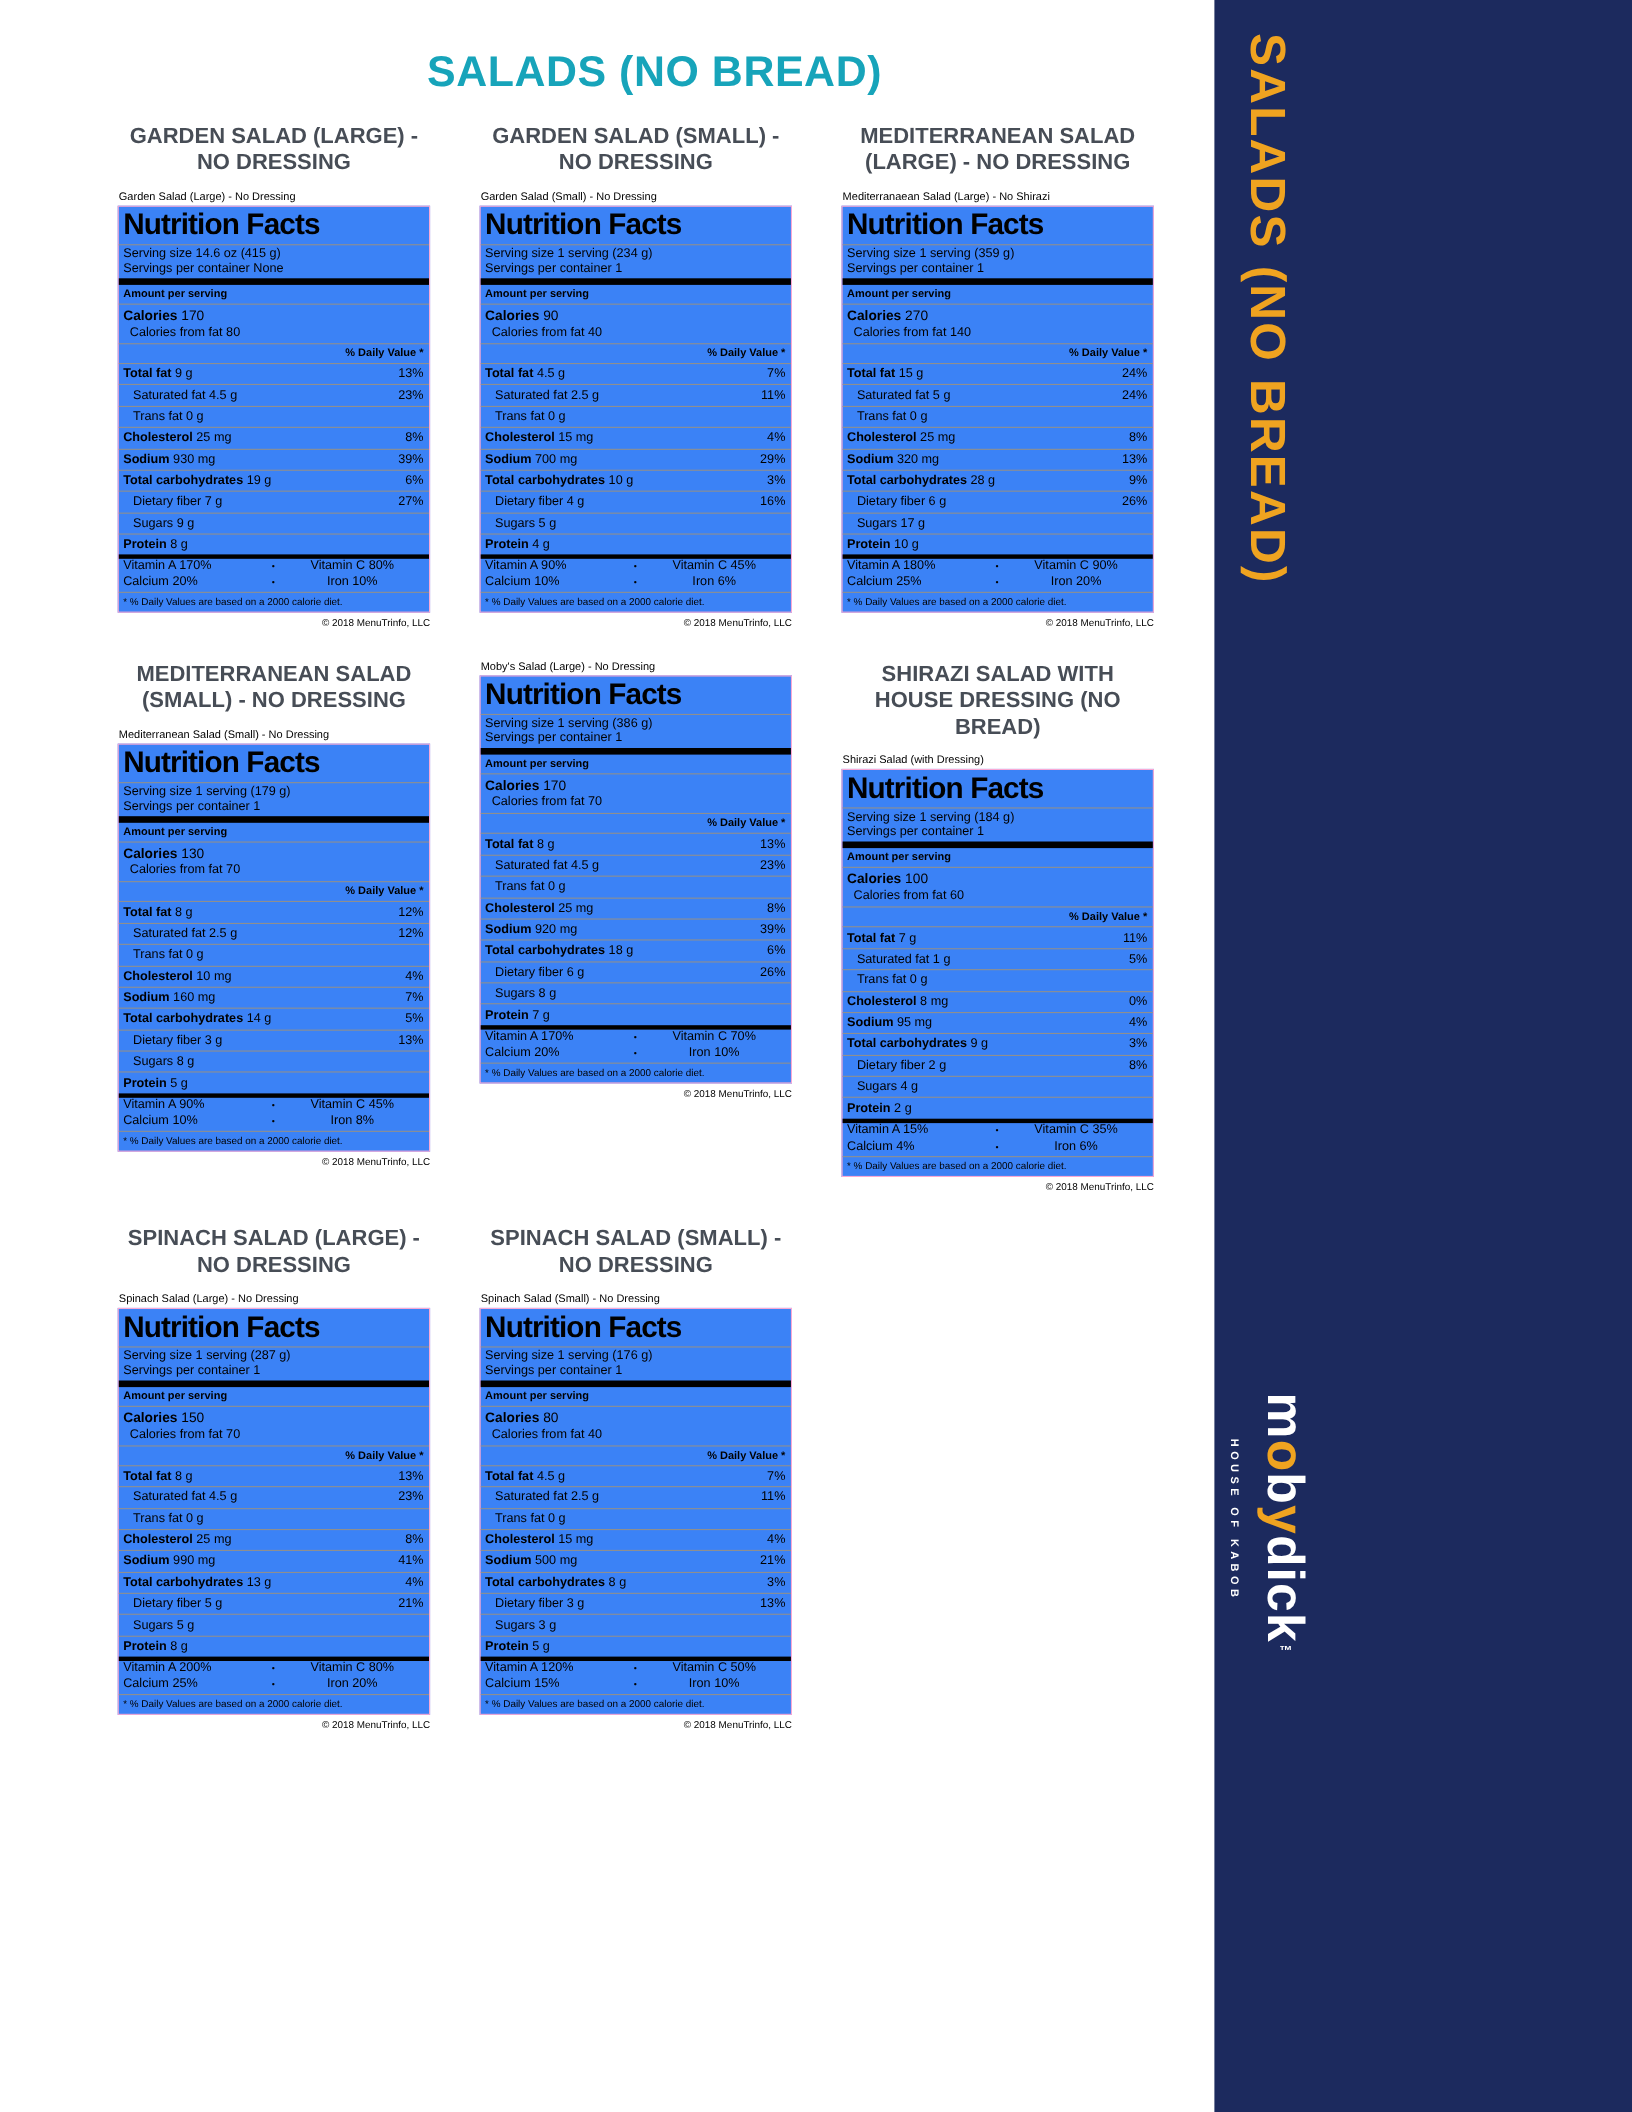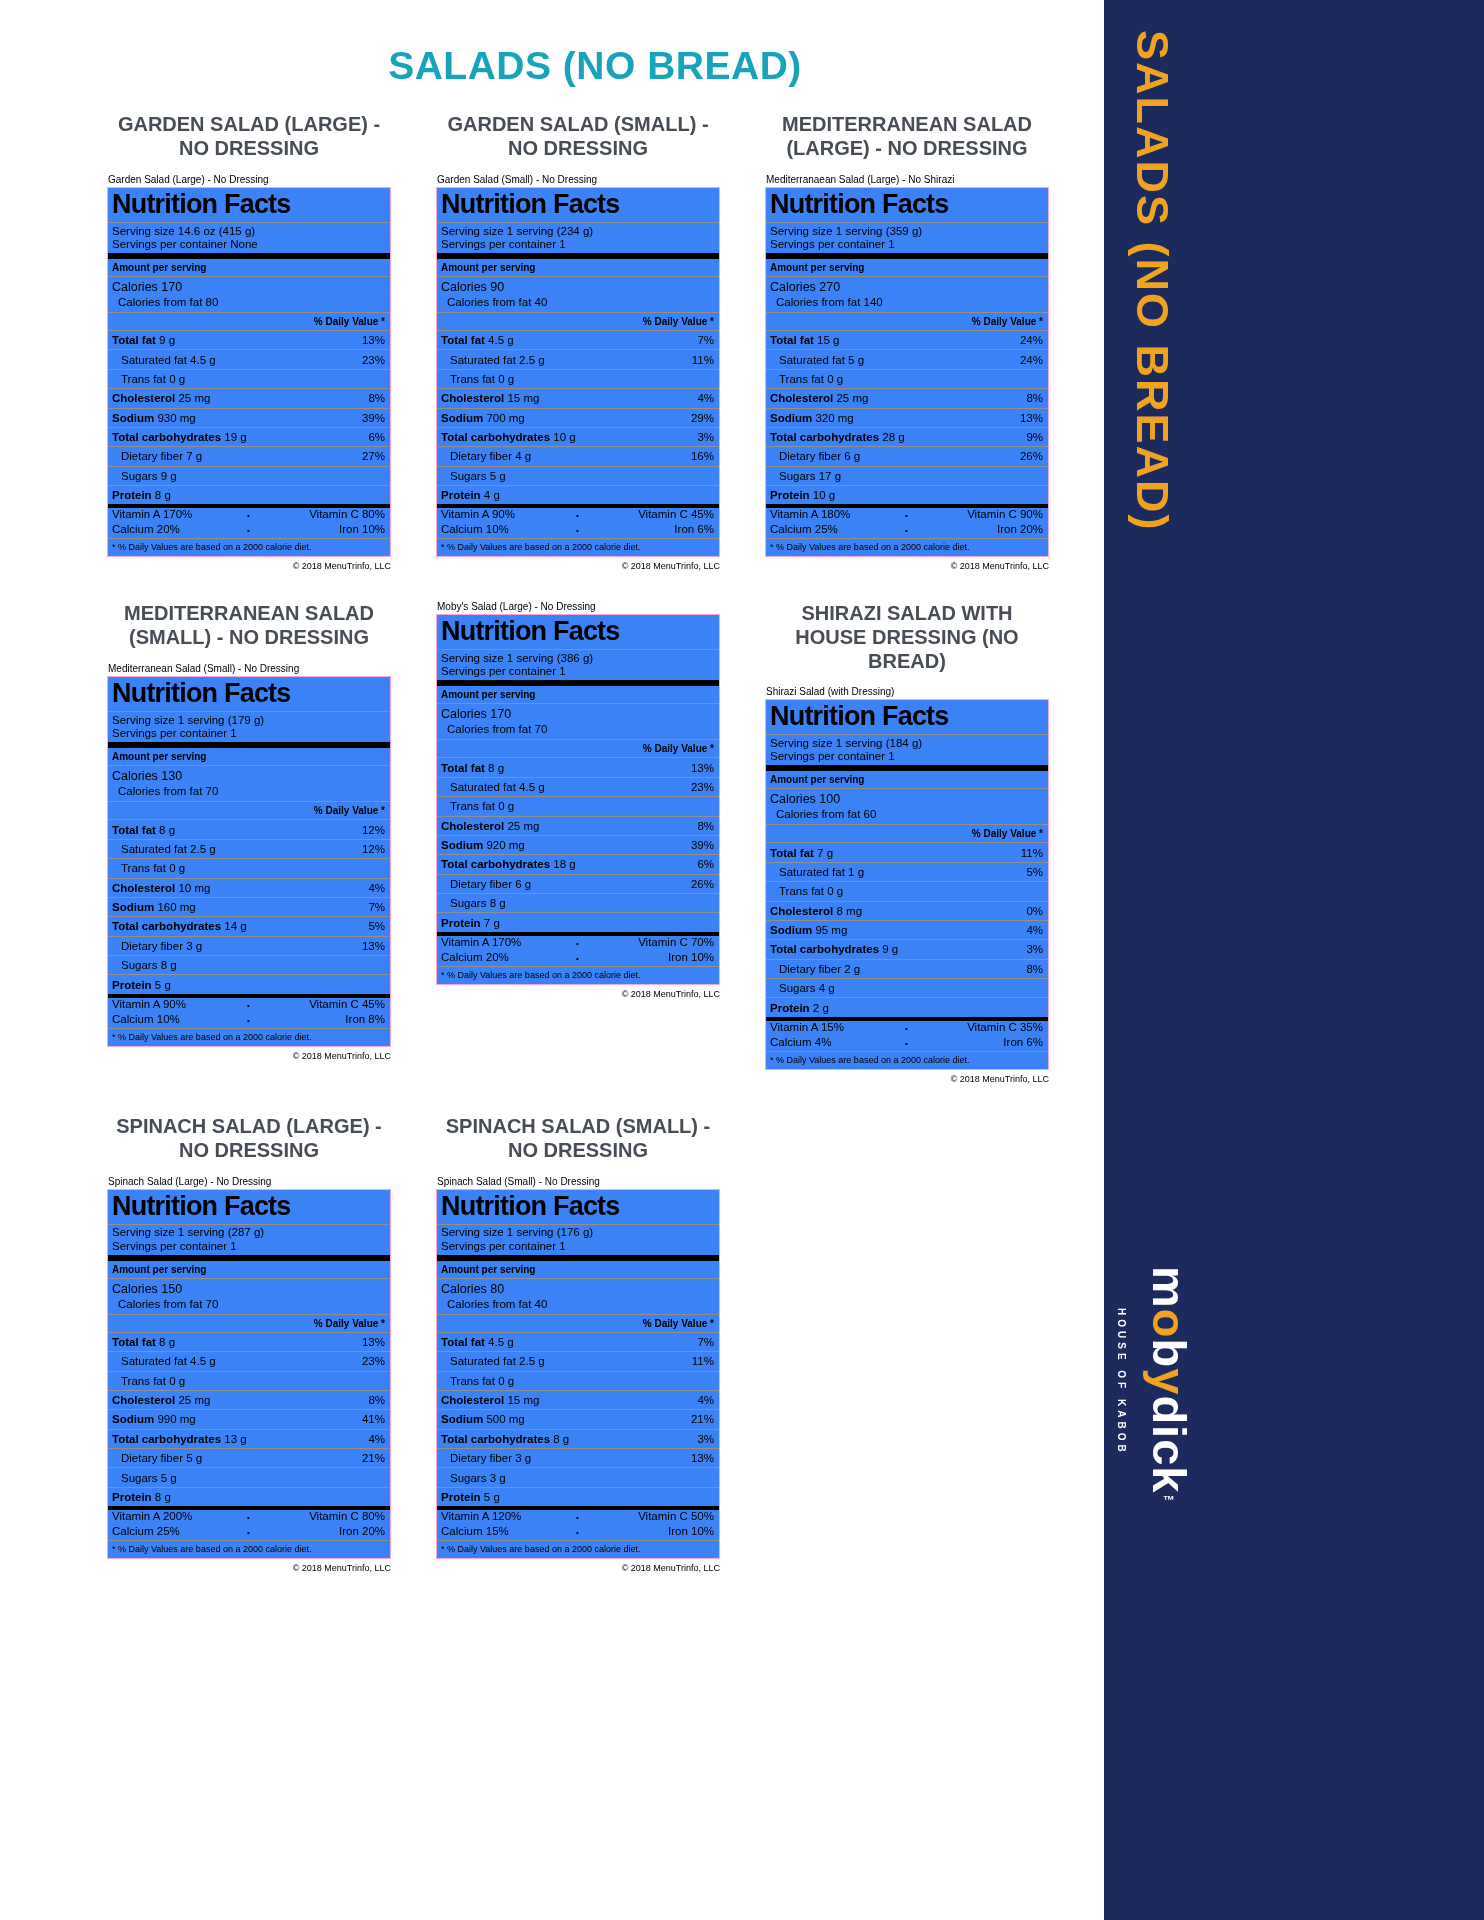--- a/index.html
+++ b/index.html
@@ -12,33 +12,33 @@
 
   .card-title{min-height:49px;text-align:center;font-size:20px;line-height:1.2;font-weight:700;color:var(--card-title,#474d56);margin-bottom:13px;}
   .card-subtitle{font-size:10px;margin:0 0 2px 1px;}
 
   .nf-box{border:1px solid #f9a8d4;background:#3b82f6;}
   .nf-title{font-size:27px;font-weight:800;letter-spacing:-0.8px;padding:1px 4px 2px;border-bottom:1px solid #8f8f8f;}
   .nf-serving{font-size:11.5px;padding:1.5px 4px 0;}
   .nf-bar{height:6px;background:#000;margin-top:3px;}
   .nf-amount{font-size:10px;font-weight:700;padding:3px 4px 3px;border-bottom:1px solid #8f8f8f;}
   .nf-calories{font-size:12.5px;padding:3px 4px 0;}
-  .nf-calories .cl{font-weight:400;}
+  .nf-calories .cl{font-weight:700;}
   .nf-calfat{font-size:11.5px;padding:2px 4px 4px 10px;}
   .nf-dv{border-top:1px solid #8f8f8f;border-bottom:1px solid #8f8f8f;text-align:right;font-weight:700;font-size:10px;padding:3px 5px;}
   .nf-row{display:flex;justify-content:space-between;align-items:baseline;font-size:11.5px;padding:3.2px 5px 3.2px 4px;border-bottom:1px solid #8f8f8f;}
   .nf-rows .nf-row:last-child{border-bottom:none;}
   .nf-row.indent{padding-left:13px;}
   .nf-row.bold .rlabel{font-weight:700;}
   .nf-bar2{height:4px;background:#000;}
   .nf-vit{display:flex;align-items:baseline;font-size:11.5px;padding:2px 5px 1px 4px;}
   .nf-vits .nf-vit:first-of-type{padding-top:0;}
   .v-left{flex:1;}
   .v-bullet{width:14px;text-align:center;font-size:8px;}
-  .v-right{flex:1;text-align:right;}
+  .v-right{flex:1;text-align:center;}
   .nf-footnote{border-top:1px solid #8f8f8f;font-size:9px;padding:3px 4px 4px;margin-top:2px;}
   .nf-copyright{font-size:9px;text-align:right;margin-top:4px;}
 
   .sidebar{position:absolute;top:0;right:0;width:380px;height:1920px;background:var(--navy,#1c2a5e);}
   .sidebar-title{position:absolute;top:30px;left:22px;writing-mode:vertical-rl;text-orientation:mixed;font-size:45px;font-weight:800;color:var(--gold,#efa320);letter-spacing:2px;white-space:nowrap;}
   .brand{position:absolute;top:1266px;left:10px;width:110px;height:300px;}
   .logo-tagline{position:absolute;top:42px;left:2px;writing-mode:vertical-rl;text-orientation:mixed;font-size:10px;letter-spacing:4px;color:#ffffff;font-weight:700;white-space:nowrap;}
   .logo-word{position:absolute;top:0;left:28px;writing-mode:vertical-rl;text-orientation:mixed;font-size:47px;font-weight:700;letter-spacing:1px;white-space:nowrap;color:#ffffff;}
   .logo-word .tm{font-size:12px;color:#ffffff;}
 </style>

